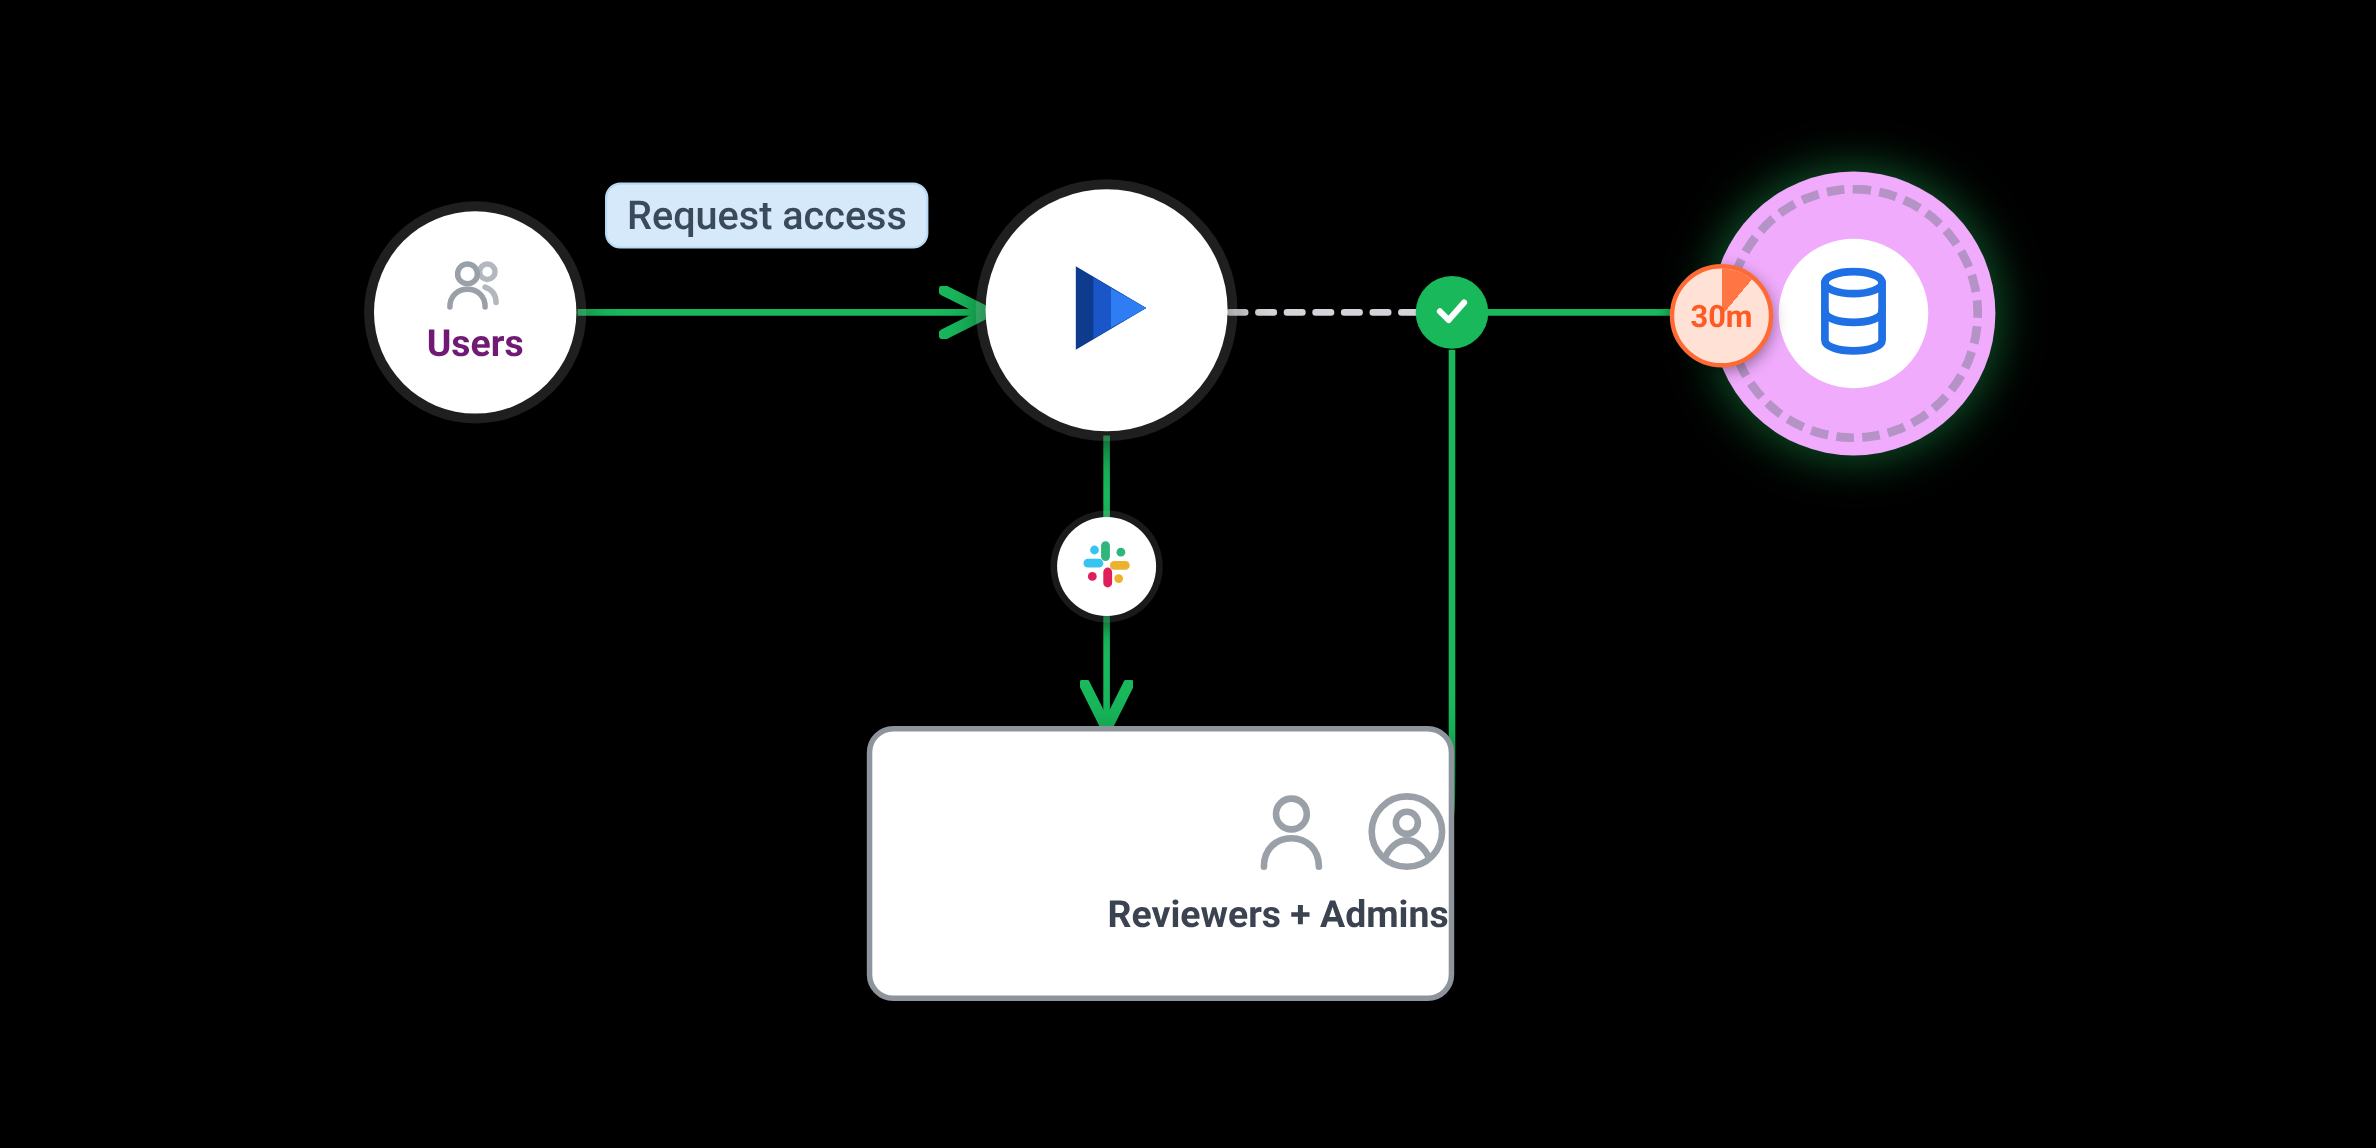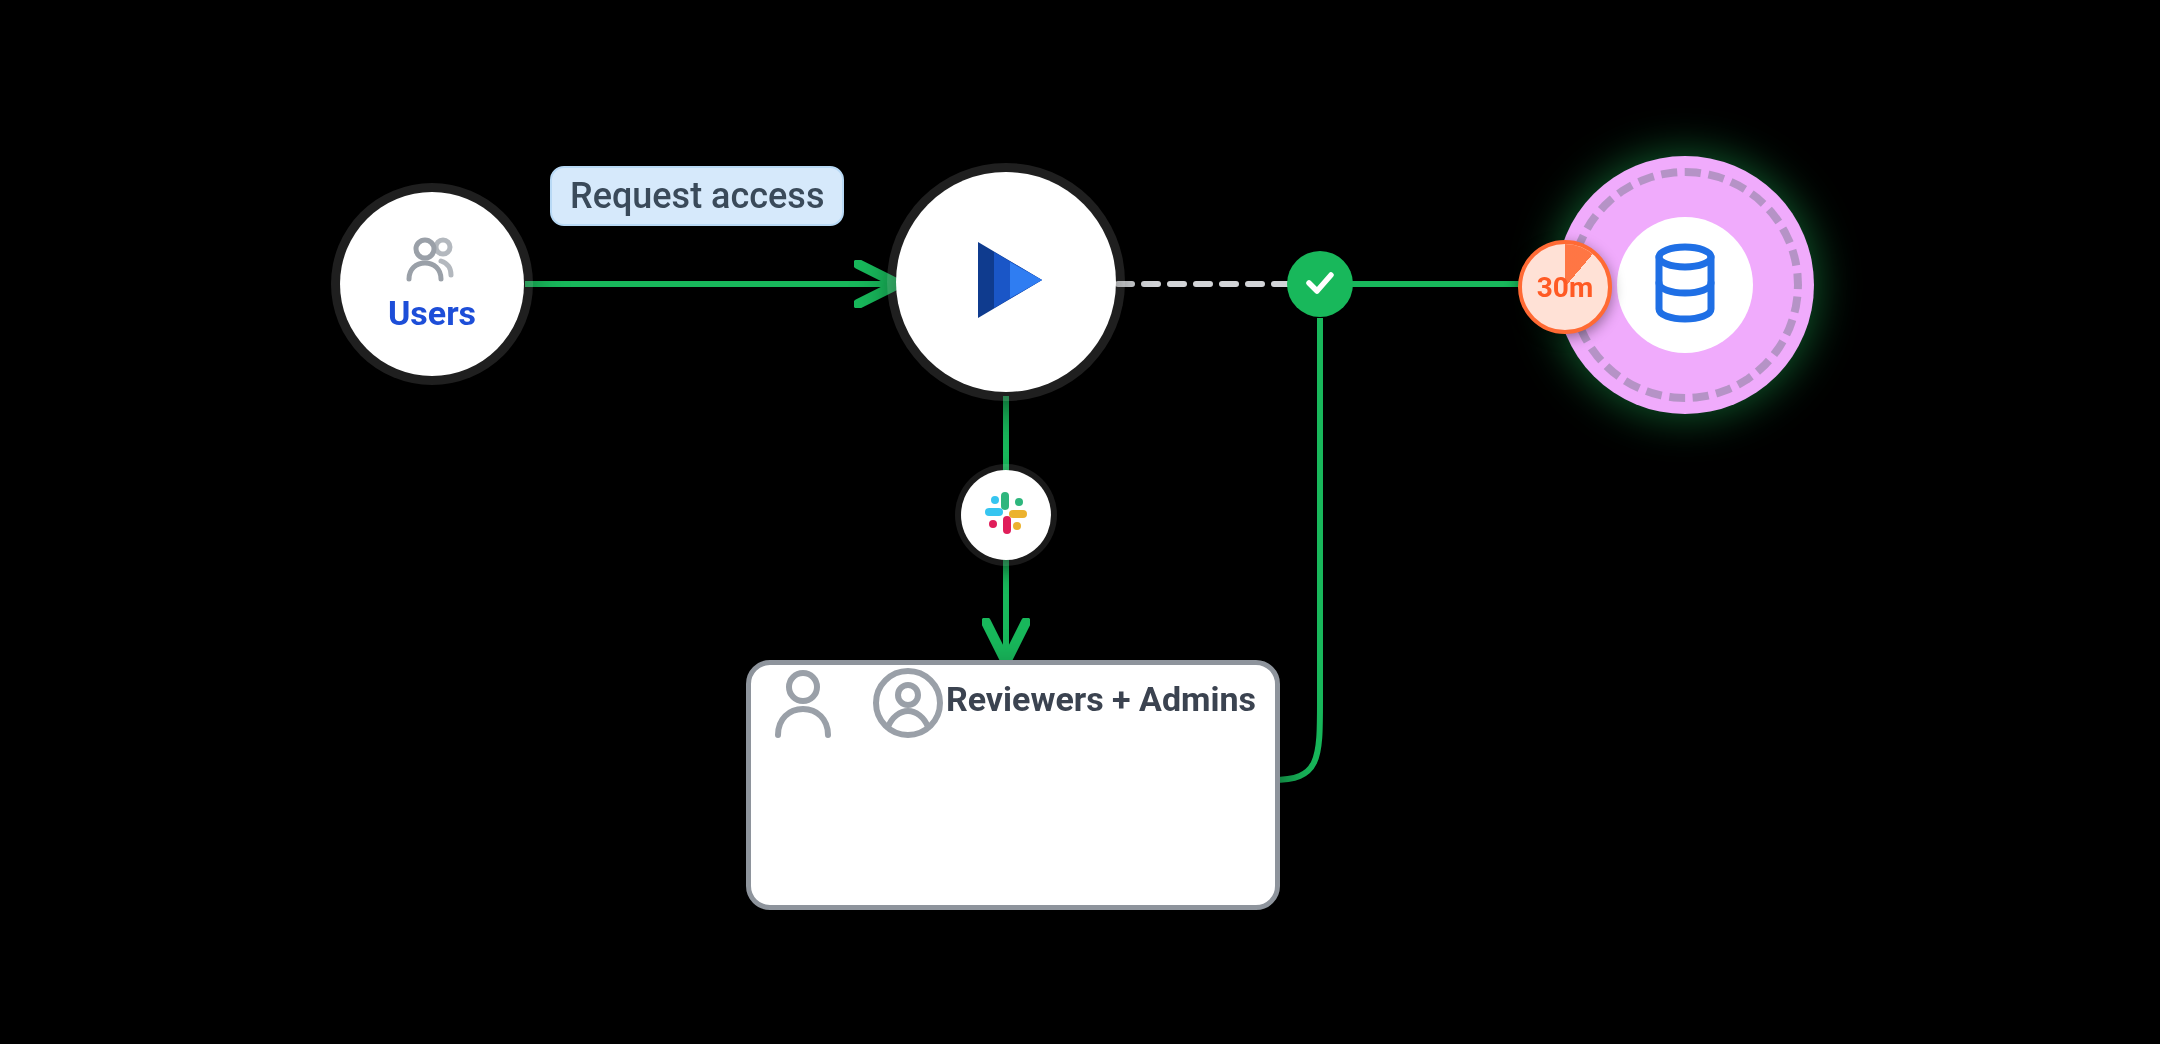--- a/index.html
+++ b/index.html
@@ -26,21 +26,21 @@
     border-radius: 50%;
     box-shadow: 0 0 0 9px rgba(255,255,255,0.12), 0 14px 40px rgba(0,0,0,0.6);
     display: flex;
     flex-direction: column;
     align-items: center;
     justify-content: center;
   }
   .users-label {
     font-size: 34px;
     font-weight: 700;
-    color: #1d4ed8;
+    color: #701a75;
     margin-top: 6px;
   }
 
   
   .pill {
     background: #d6e9fb;
     border: 2px solid #b8d9f5;
     border-radius: 14px;
     padding: 10px 18px;
     font-size: 36px;
@@ -50,23 +50,24 @@
     white-space: nowrap;
   }
 
   
   .card {
     background: #fff;
     border: 5px solid #8e949c;
     border-radius: 24px;
     box-shadow: 0 18px 40px rgba(0,0,0,0.55);
     display: flex;
-    flex-direction: row;
-    align-items: flex-start;
+    flex-direction: column;
+    align-items: flex-end;
     justify-content: center;
+    margin-left: 42px;
   }
   .card-label {
     font-size: 34px;
     font-weight: 700;
     color: #3b4350;
     margin-top: 14px;
   }
 
   
   .check-circle {

